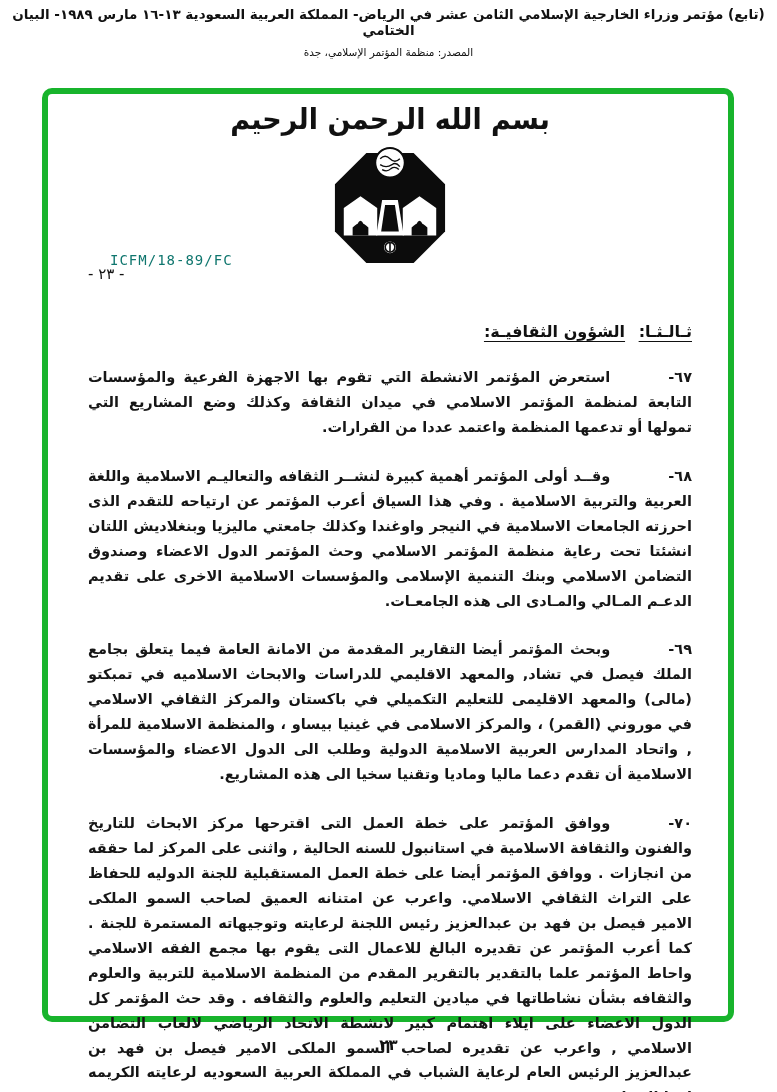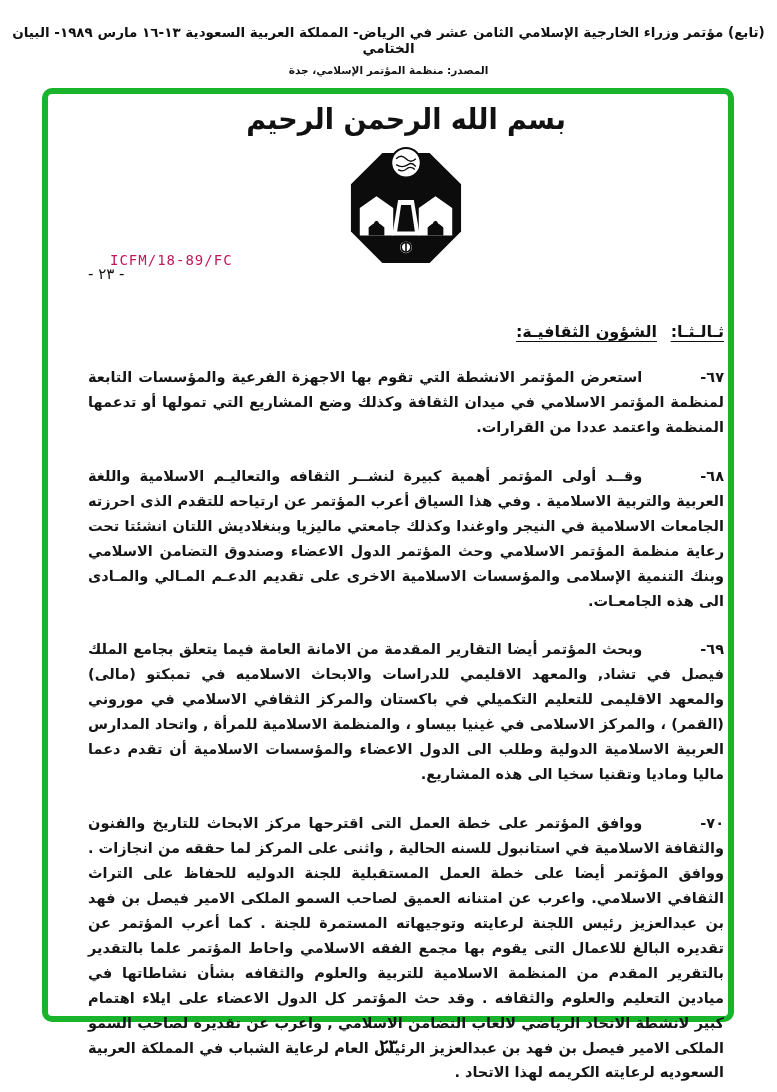--- a/index.html
+++ b/index.html
@@ -8,48 +8,48 @@
     background: #ffffff;
     font-family: "DejaVu Sans", sans-serif;
     color: #111111;
     overflow: hidden;
     position: relative;
   }
   
   .page-header {
     direction: rtl;
     text-align: center;
-    margin-top: 24px;
+    margin-top: 6px;
   }
   .page-header .hline1 {
     font-size: 13.5px;
     font-weight: 700;
     letter-spacing: 0;
   }
   .page-header .hline2 {
     font-size: 10.5px;
-    font-weight: 700;
+    font-weight: 400;
     margin-top: 8px;
   }
   
   .green-box {
     position: absolute;
     left: 42px;
     top: 88px;
     width: 692px;
     height: 934px;
     border: 6px solid #18b42c;
     border-radius: 10px;
     background: #ffffff;
   }
   .box-inner {
     position: relative;
     width: 100%;
     height: 100%;
-    padding: 6px 4px 0 40px;
+    padding: 6px 36px 0 40px;
   }
   
   .bismillah {
     text-align: center;
     margin-top: 4px;
     font-size: 27px;
     font-weight: 700;
     direction: rtl;
     transform: scaleY(1.05);
     letter-spacing: -1px;
@@ -61,21 +61,21 @@
     line-height: 0;
   }
   
   .doc-ref {
     position: absolute;
     left: 62px;
     top: 158px;
     font-family: "DejaVu Sans Mono", monospace;
     font-size: 14px;
     letter-spacing: 1px;
-    color: #be185d;
+    color: #0f766e;
   }
   
   .page-num-top {
     text-align: left;
     font-size: 15px;
     font-weight: 400;
     margin-top: 0;
     direction: rtl;
   }
   

